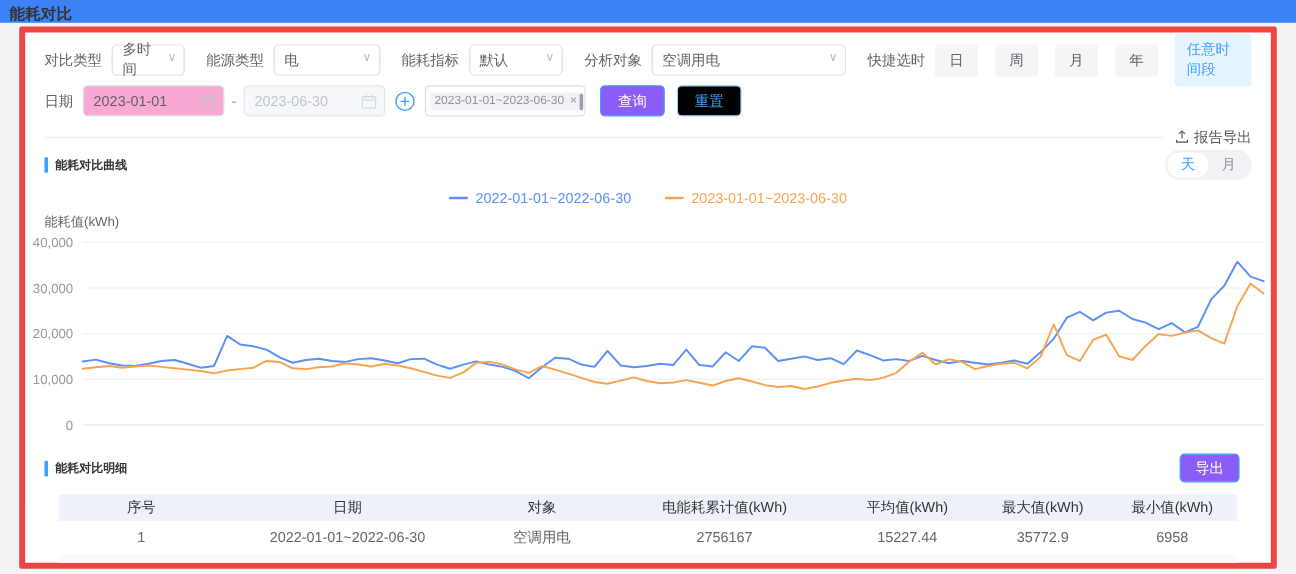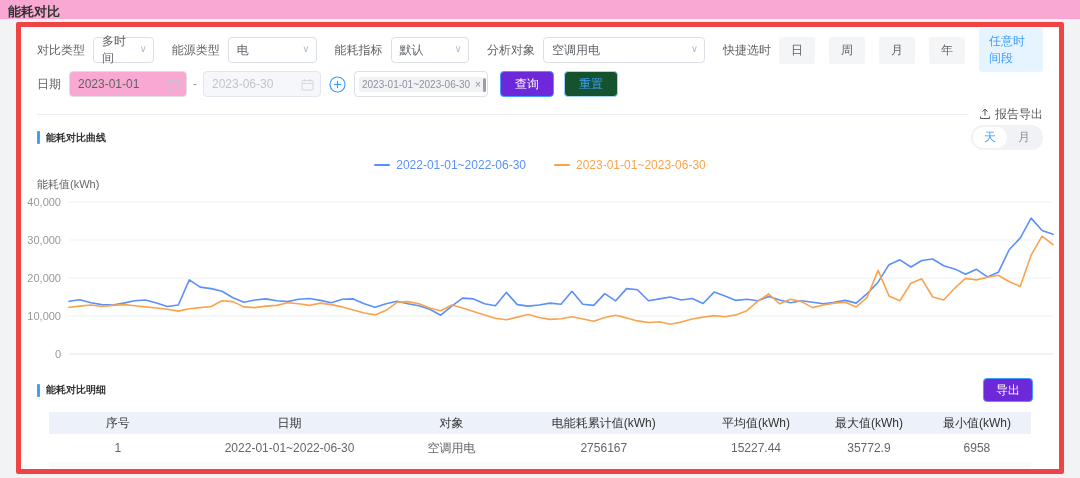--- a/index.html
+++ b/index.html
@@ -1,19 +1,19 @@
 <!DOCTYPE html>
 <html><head>
 <meta charset="utf-8">
 <style>
   * { margin:0; padding:0; box-sizing:border-box; }
   html,body { width:1080px; height:478px; overflow:hidden; }
   body { background:#f2f3f5; font-family:"Liberation Sans","DejaVu Sans",sans-serif; font-size:12px; color:#333; }
 
-  .top-bar { background:#f9a8d4; height:20px; padding:3px 8px; border-bottom:1px solid #eef0f2; }
+  .top-bar { background:#3b82f6; height:20px; padding:3px 8px; border-bottom:1px solid #eef0f2; }
   .page-title { font-size:13px; font-weight:bold; color:#333; }
 
   .card { background:#fff; border:5px solid #ef4444; border-radius:2px; margin:2px 16px 0 16px; height:452px; overflow:hidden; position:relative; }
 
   
   .filter-row { display:flex; align-items:center; padding:0 16px; }
   .row1 { margin-top:10px; height:26px; }
   .row2 { margin-top:8px; height:26px; }
   .f-label { color:#606266; margin-right:8px; white-space:nowrap; }
   .select { position:relative; height:26px; border:1px solid #dcdfe6; border-radius:4px; background:#fff; display:flex; align-items:center; padding:0 20px 0 8px; color:#606266; margin-right:18px; cursor:pointer; }
@@ -28,22 +28,22 @@
   .date-input.disabled { background:#f5f7fa; color:#c0c4cc; border-color:#e4e7ed; }
   .date-input svg { position:absolute; right:6px; top:6px; }
   .date-sep { margin:0 6px; color:#909399; }
   .plus-wrap { margin:0 8px; display:flex; align-items:center; cursor:pointer; }
   .tag-box { position:relative; width:134px; height:26px; border:1px solid #dcdfe6; border-radius:4px; background:#fff; display:flex; align-items:center; padding:0 8px 0 4px; margin-right:12px; overflow:hidden; }
   .tag-chip { background:#f0f2f5; color:#909399; border-radius:2px; font-size:10px; padding:2px 3px; white-space:nowrap; }
   .tag-close { margin-left:2px; cursor:pointer; color:#909399; }
   .tag-scroll { position:absolute; right:1px; top:6px; width:3px; height:14px; background:#9aa0a6; border-radius:2px; }
 
   .btn { height:26px; border-radius:4px; padding:0 14px; font-size:12px; cursor:pointer; display:inline-flex; align-items:center; justify-content:center; }
-  .btn-primary { background:#6d28d9; color:#fff; border:1px solid #409eff; margin-right:10px; }
-  .btn-plain { background:#14532d; color:#409eff; border:1px solid #a3d0fd; }
+  .btn-primary { background:#8b5cf6; color:#fff; border:1px solid #409eff; margin-right:10px; }
+  .btn-plain { background:#000000; color:#409eff; border:1px solid #a3d0fd; }
 
   
   .divider-row { display:flex; align-items:center; margin-top:8px; padding:0 16px; height:18px; }
   .divider-line { flex:1; border-top:1px solid #ebeef5; }
   .export-link { display:flex; align-items:center; color:#595959; margin-left:10px; cursor:pointer; }
   .export-link svg { margin-right:4px; }
 
   
   .section-head { display:flex; align-items:center; justify-content:space-between; padding:0 16px; margin-top:2px; }
   .sec-title { display:flex; align-items:center; font-weight:bold; color:#333; font-size:10px; }

